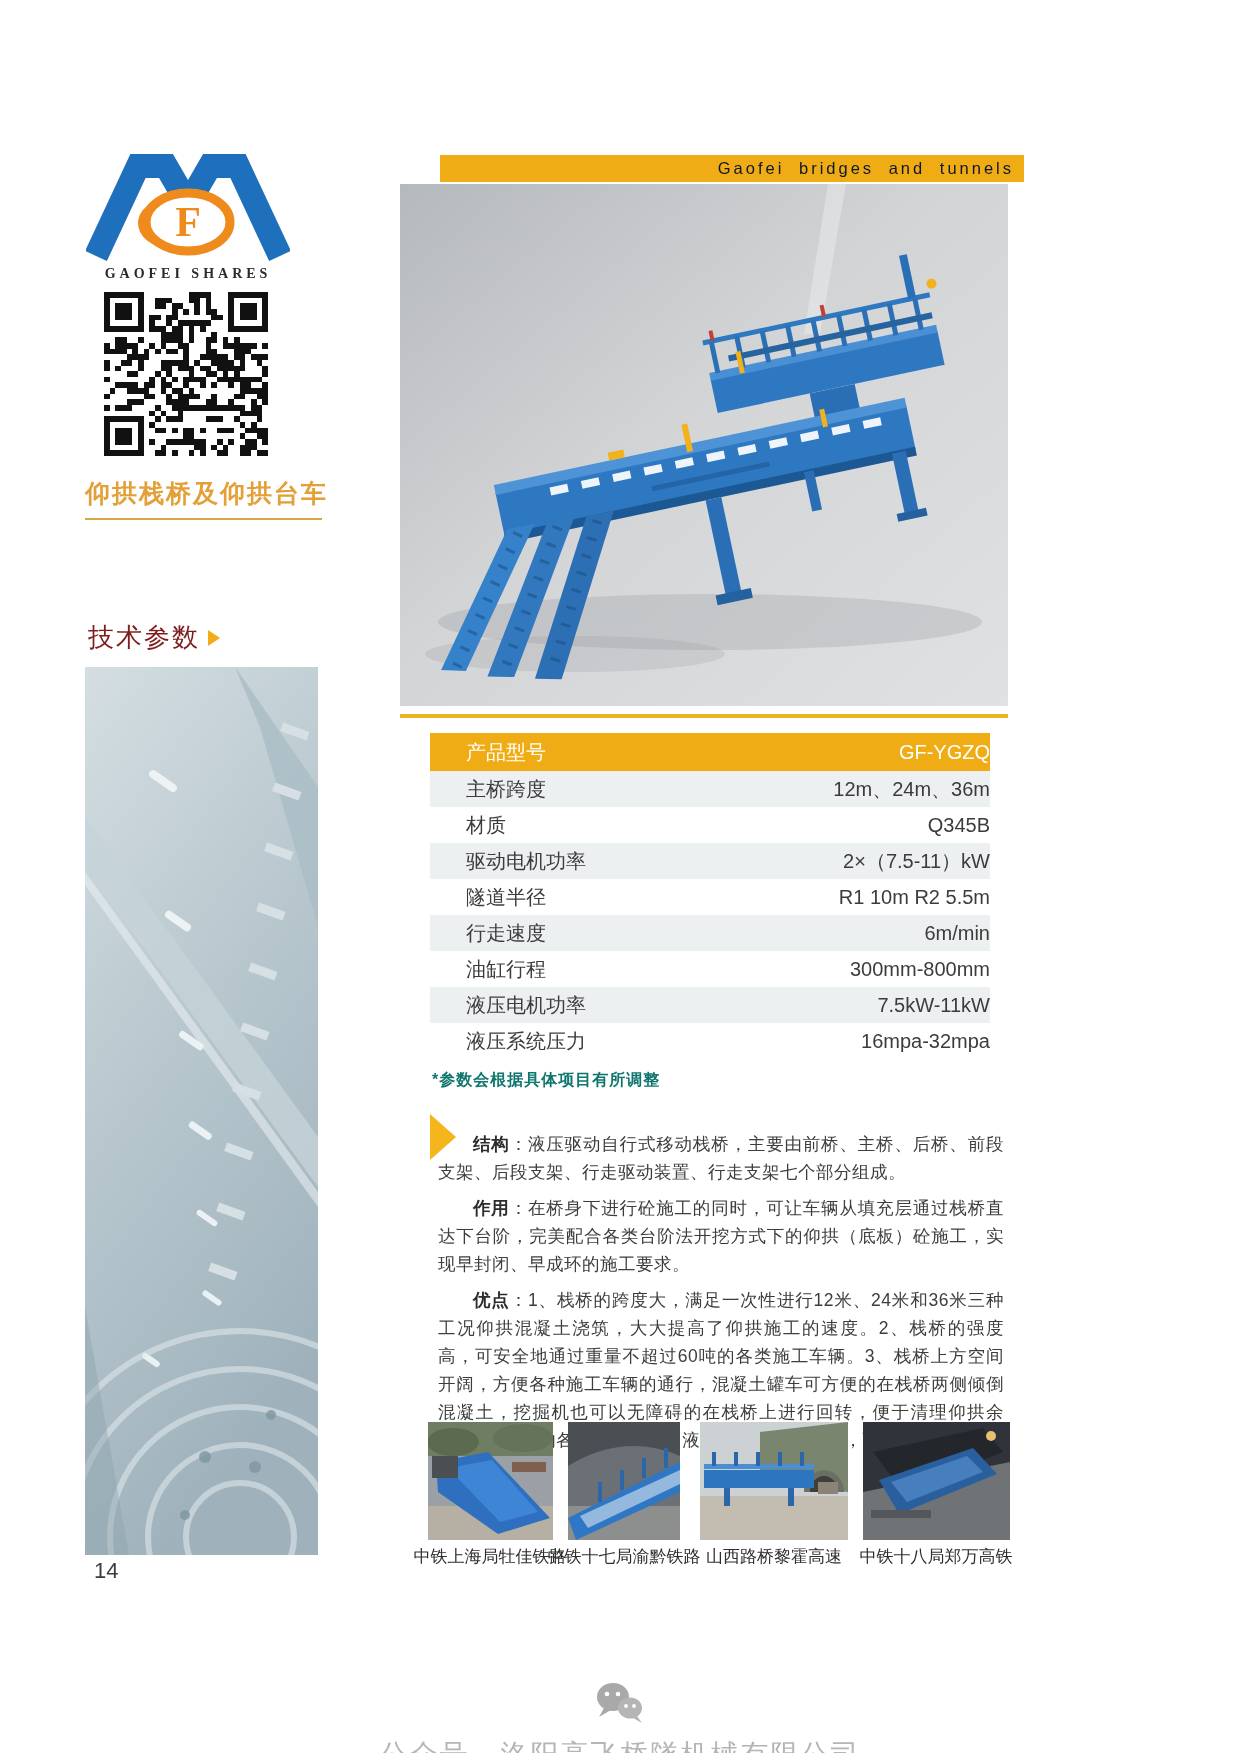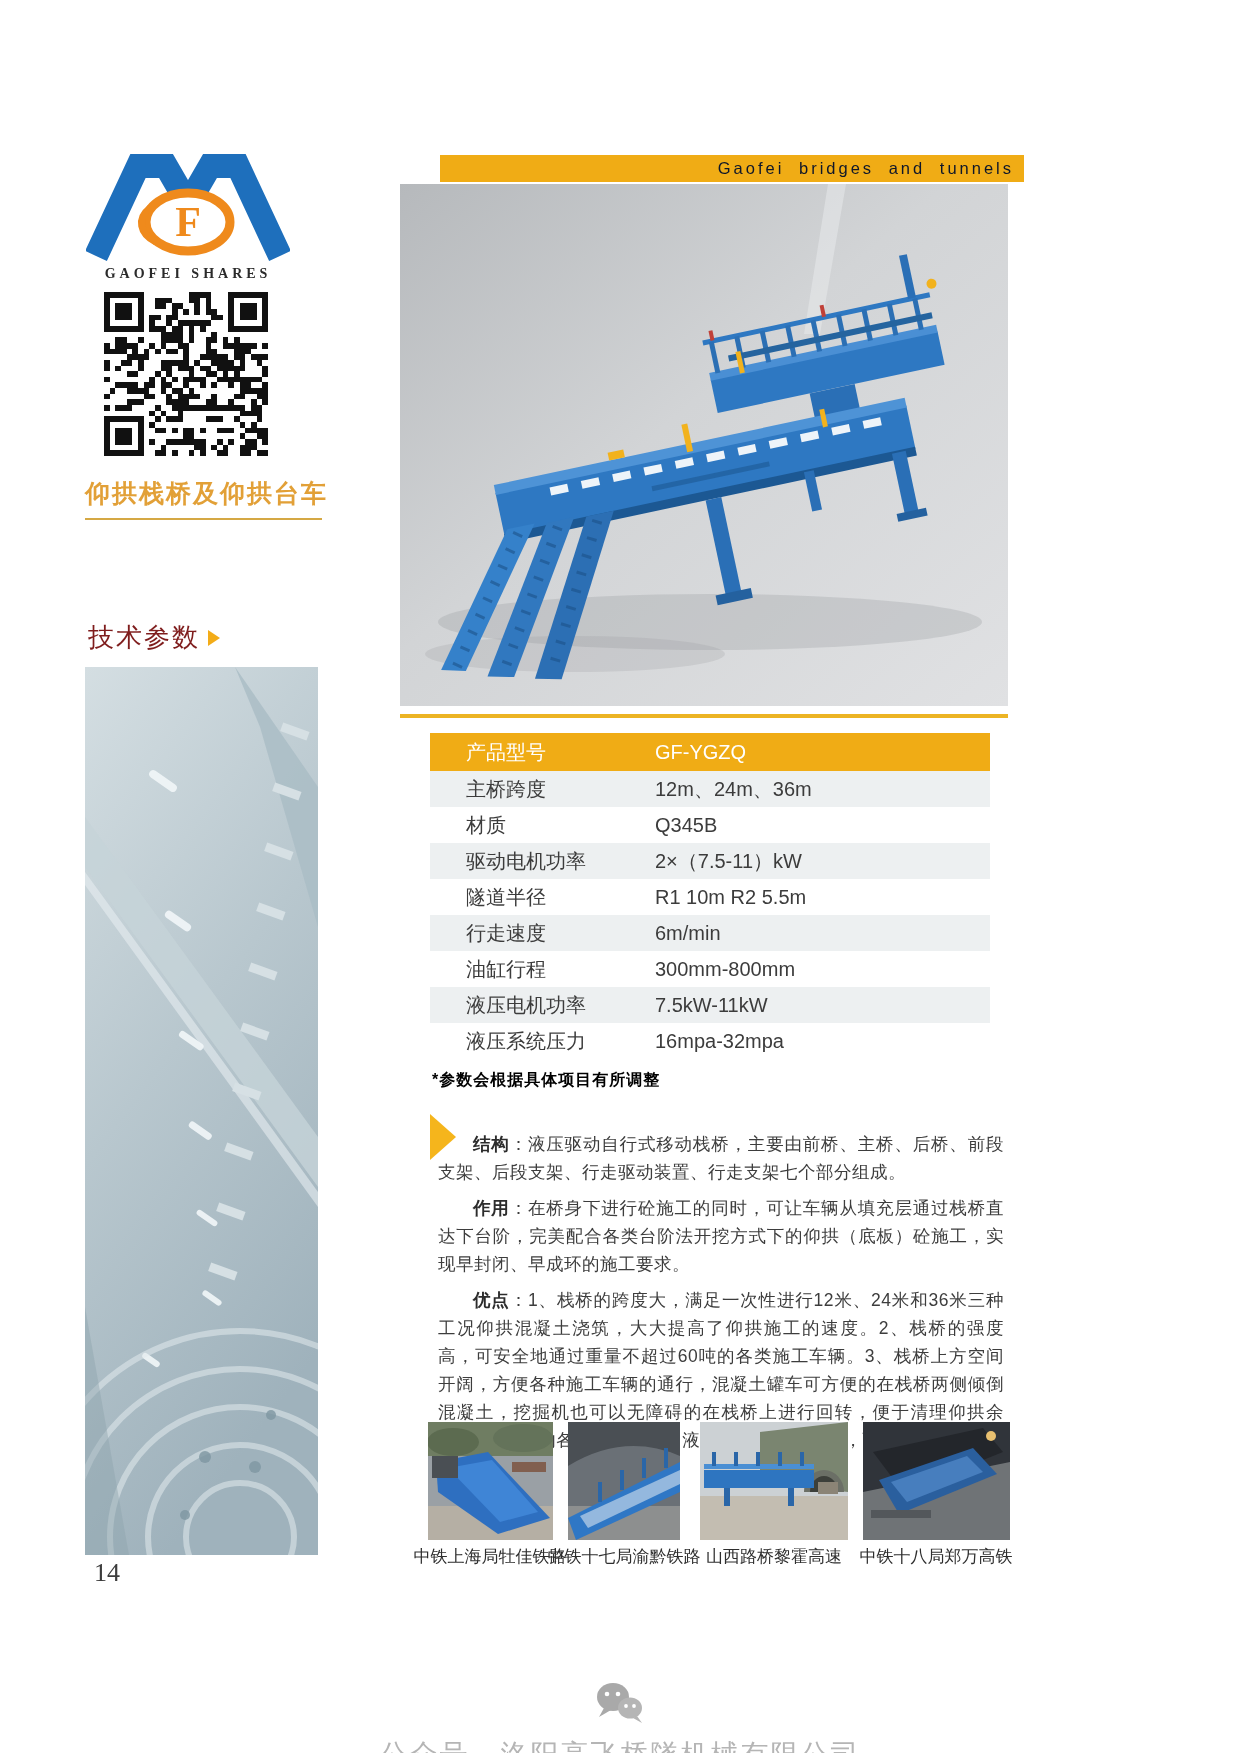--- a/index.html
+++ b/index.html
@@ -22,35 +22,35 @@
                 font-size:14px;letter-spacing:4px;}
   .qr{left:104px;top:292px;width:164px;height:164px;}
   .product-title{left:85px;top:477px;width:260px;color:#E2A037;font-weight:bold;
                  font-size:25px;letter-spacing:2px;}
   .title-rule{left:85px;top:518px;width:237px;height:2px;background:#D5A844;}
   .tech-heading{left:88px;top:620px;color:#7f1d1d;font-size:26px;letter-spacing:2px;}
   .tech-arrow{display:inline-block;width:0;height:0;border-left:12px solid #F3AC18;
               border-top:8px solid transparent;border-bottom:8px solid transparent;
               margin-left:8px;}
   .tunnel-img{left:85px;top:667px;width:233px;height:888px;}
-  .page-number{left:94px;top:1558px;color:#3d3d3d;font-size:26px;font-family:Liberation Serif, serif;}
+  .page-number{left:94px;top:1558px;color:#3d3d3d;font-size:22px;}
 
   
   .main-img{left:400px;top:184px;width:608px;height:522px;}
   .sep-line{left:400px;top:714px;width:608px;height:4px;background:#ECB424;}
 
   
   .spec-table{left:430px;top:733px;width:560px;font-size:20px;color:#3c3c3c;}
   .spec-row{display:flex;height:36px;align-items:center;}
   .spec-row.head{height:38px;background:#F0AC15;color:#ffffff;}
   .spec-row:nth-child(even){background:#EDF0F1;}
   .spec-row.head + .spec-row{background:#EDF0F1;}
   .spec-label{width:225px;padding-left:36px;box-sizing:border-box;}
-  .spec-value{flex:1;text-align:left;}
-  .spec-note{left:432px;top:1070px;font-size:16px;font-weight:bold;color:#000000;letter-spacing:1px;}
+  .spec-value{flex:1;text-align:right;}
+  .spec-note{left:432px;top:1070px;font-size:16px;font-weight:bold;color:#0f766e;letter-spacing:1px;}
 
   
   .desc-marker{left:430px;top:1114px;width:0;height:0;border-left:26px solid #F5B51C;
                border-top:23px solid transparent;border-bottom:23px solid transparent;}
   .description{left:430px;top:1122px;width:582px;color:#3d3d3d;font-size:17.5px;
                line-height:28px;text-align:justify;letter-spacing:0.5px;}
   .description p{margin:8px;text-indent:2em;}
   .description b{color:#2c2c2c;}
 
   

